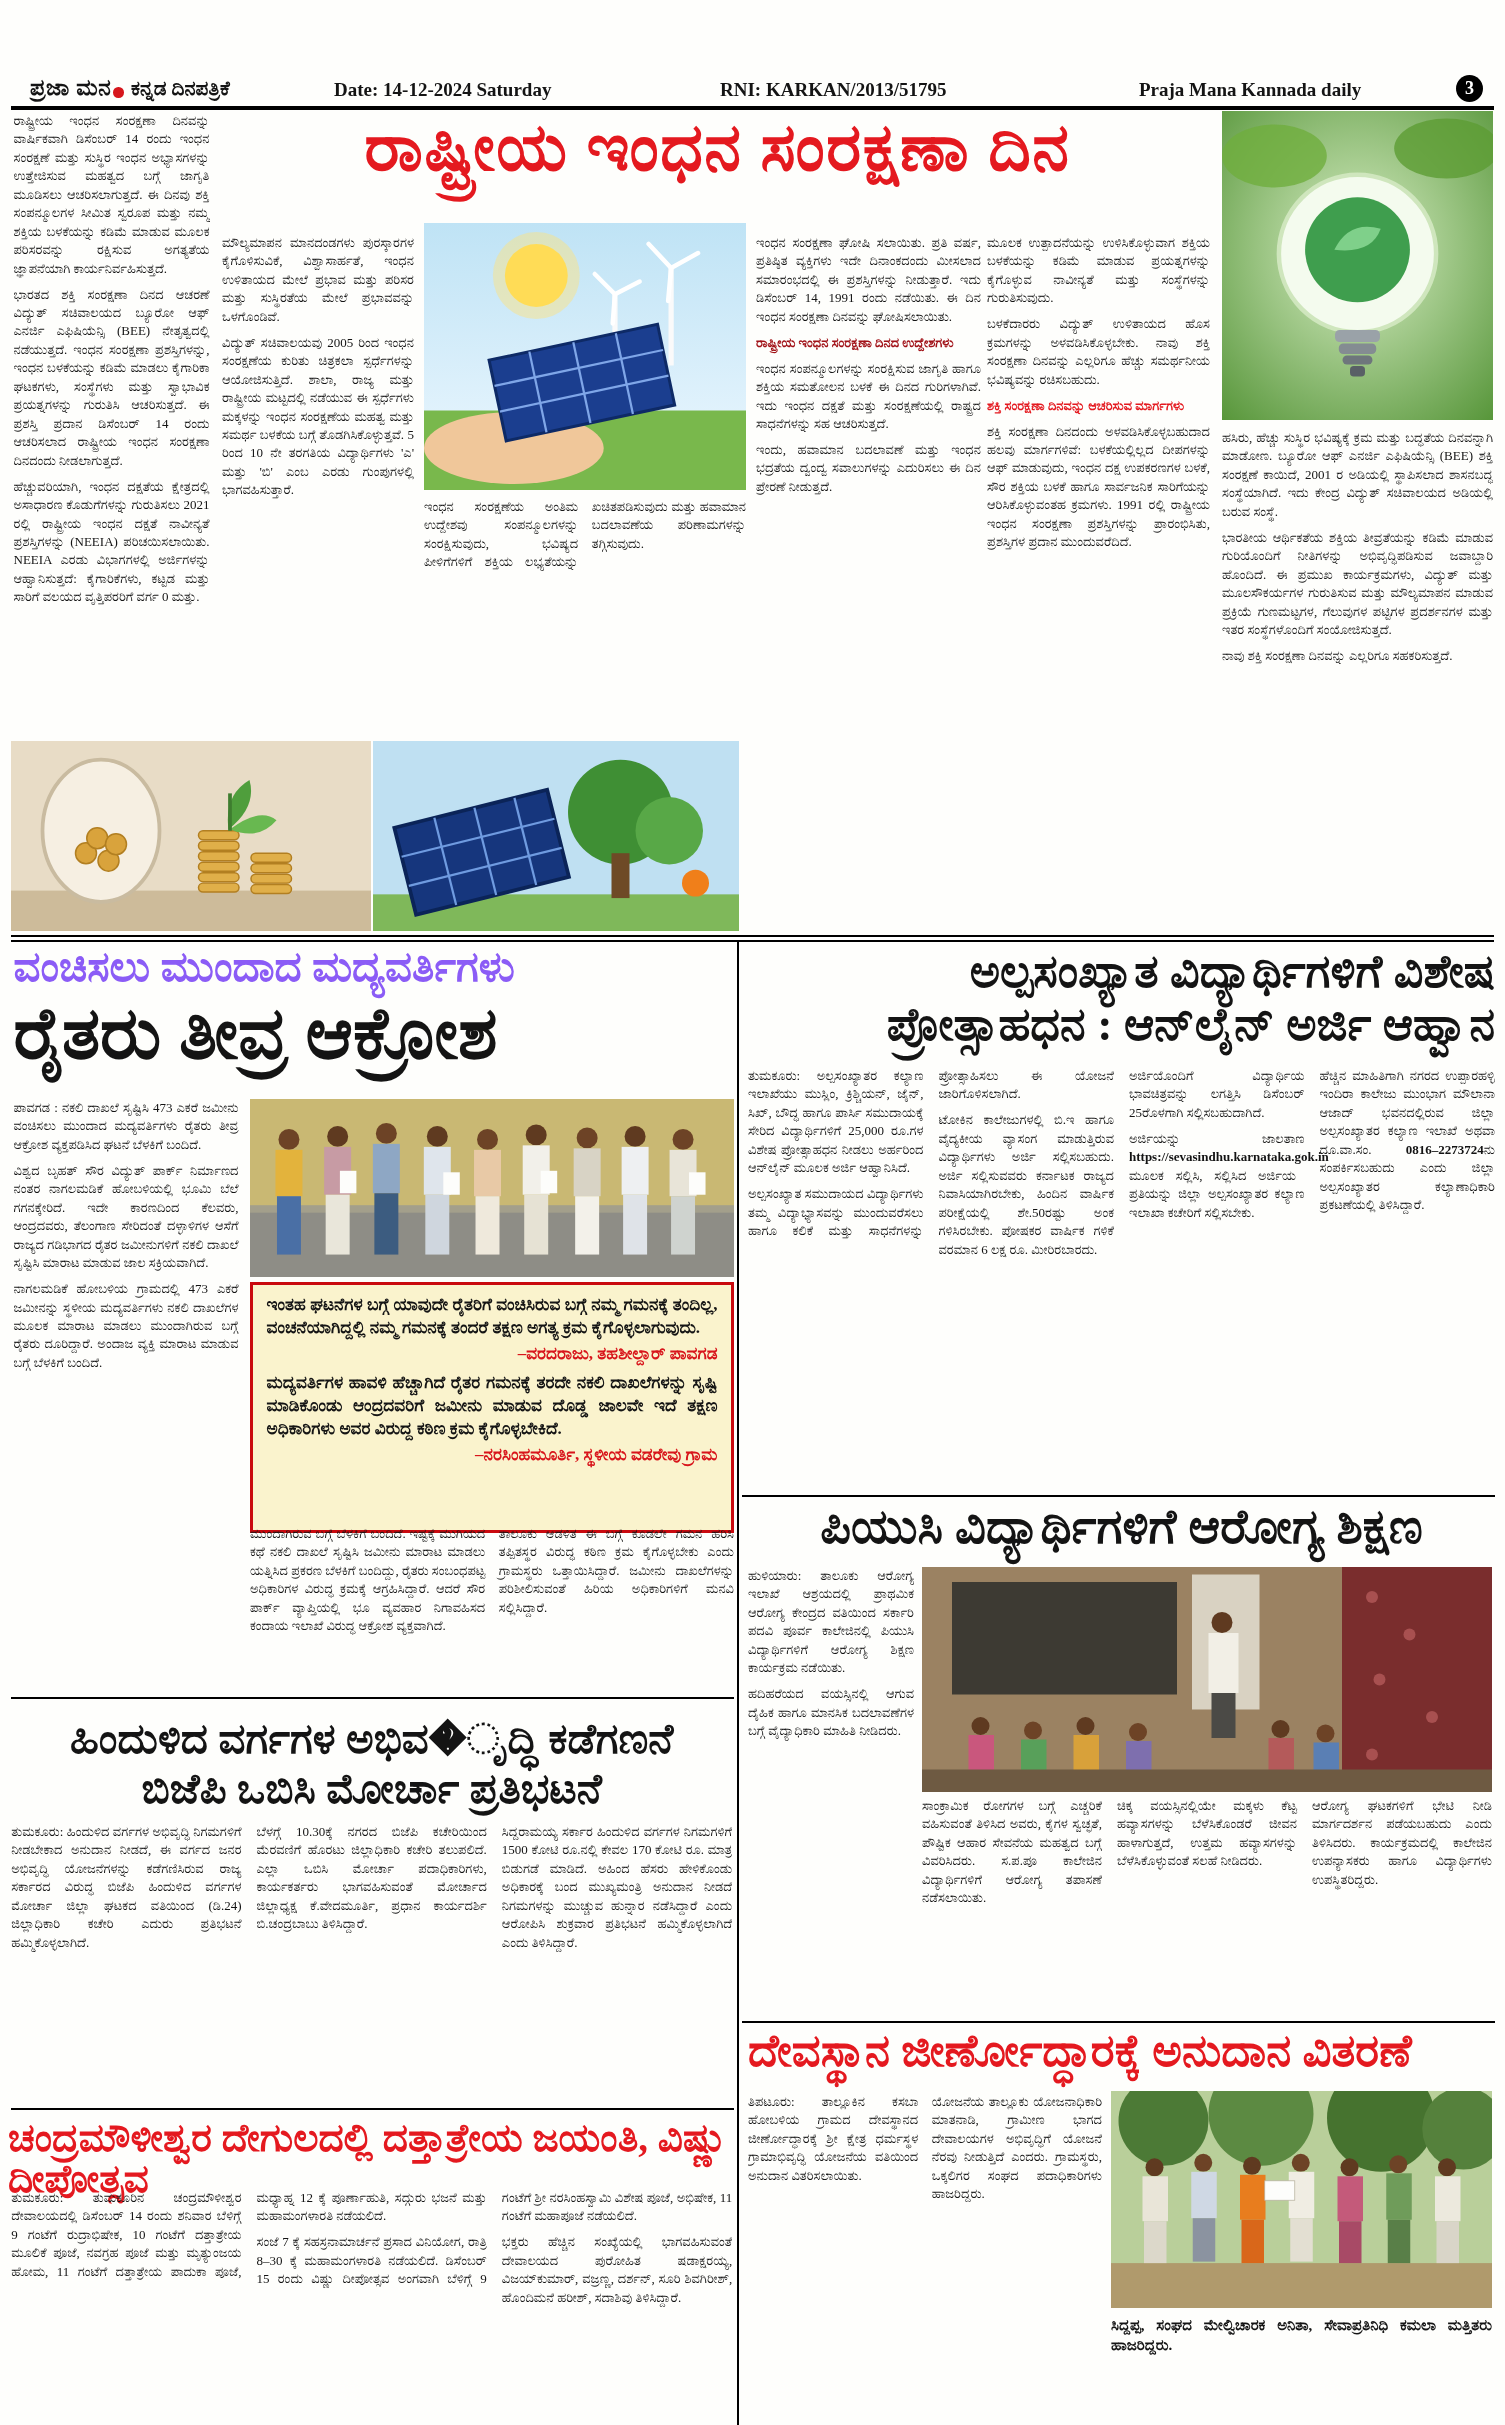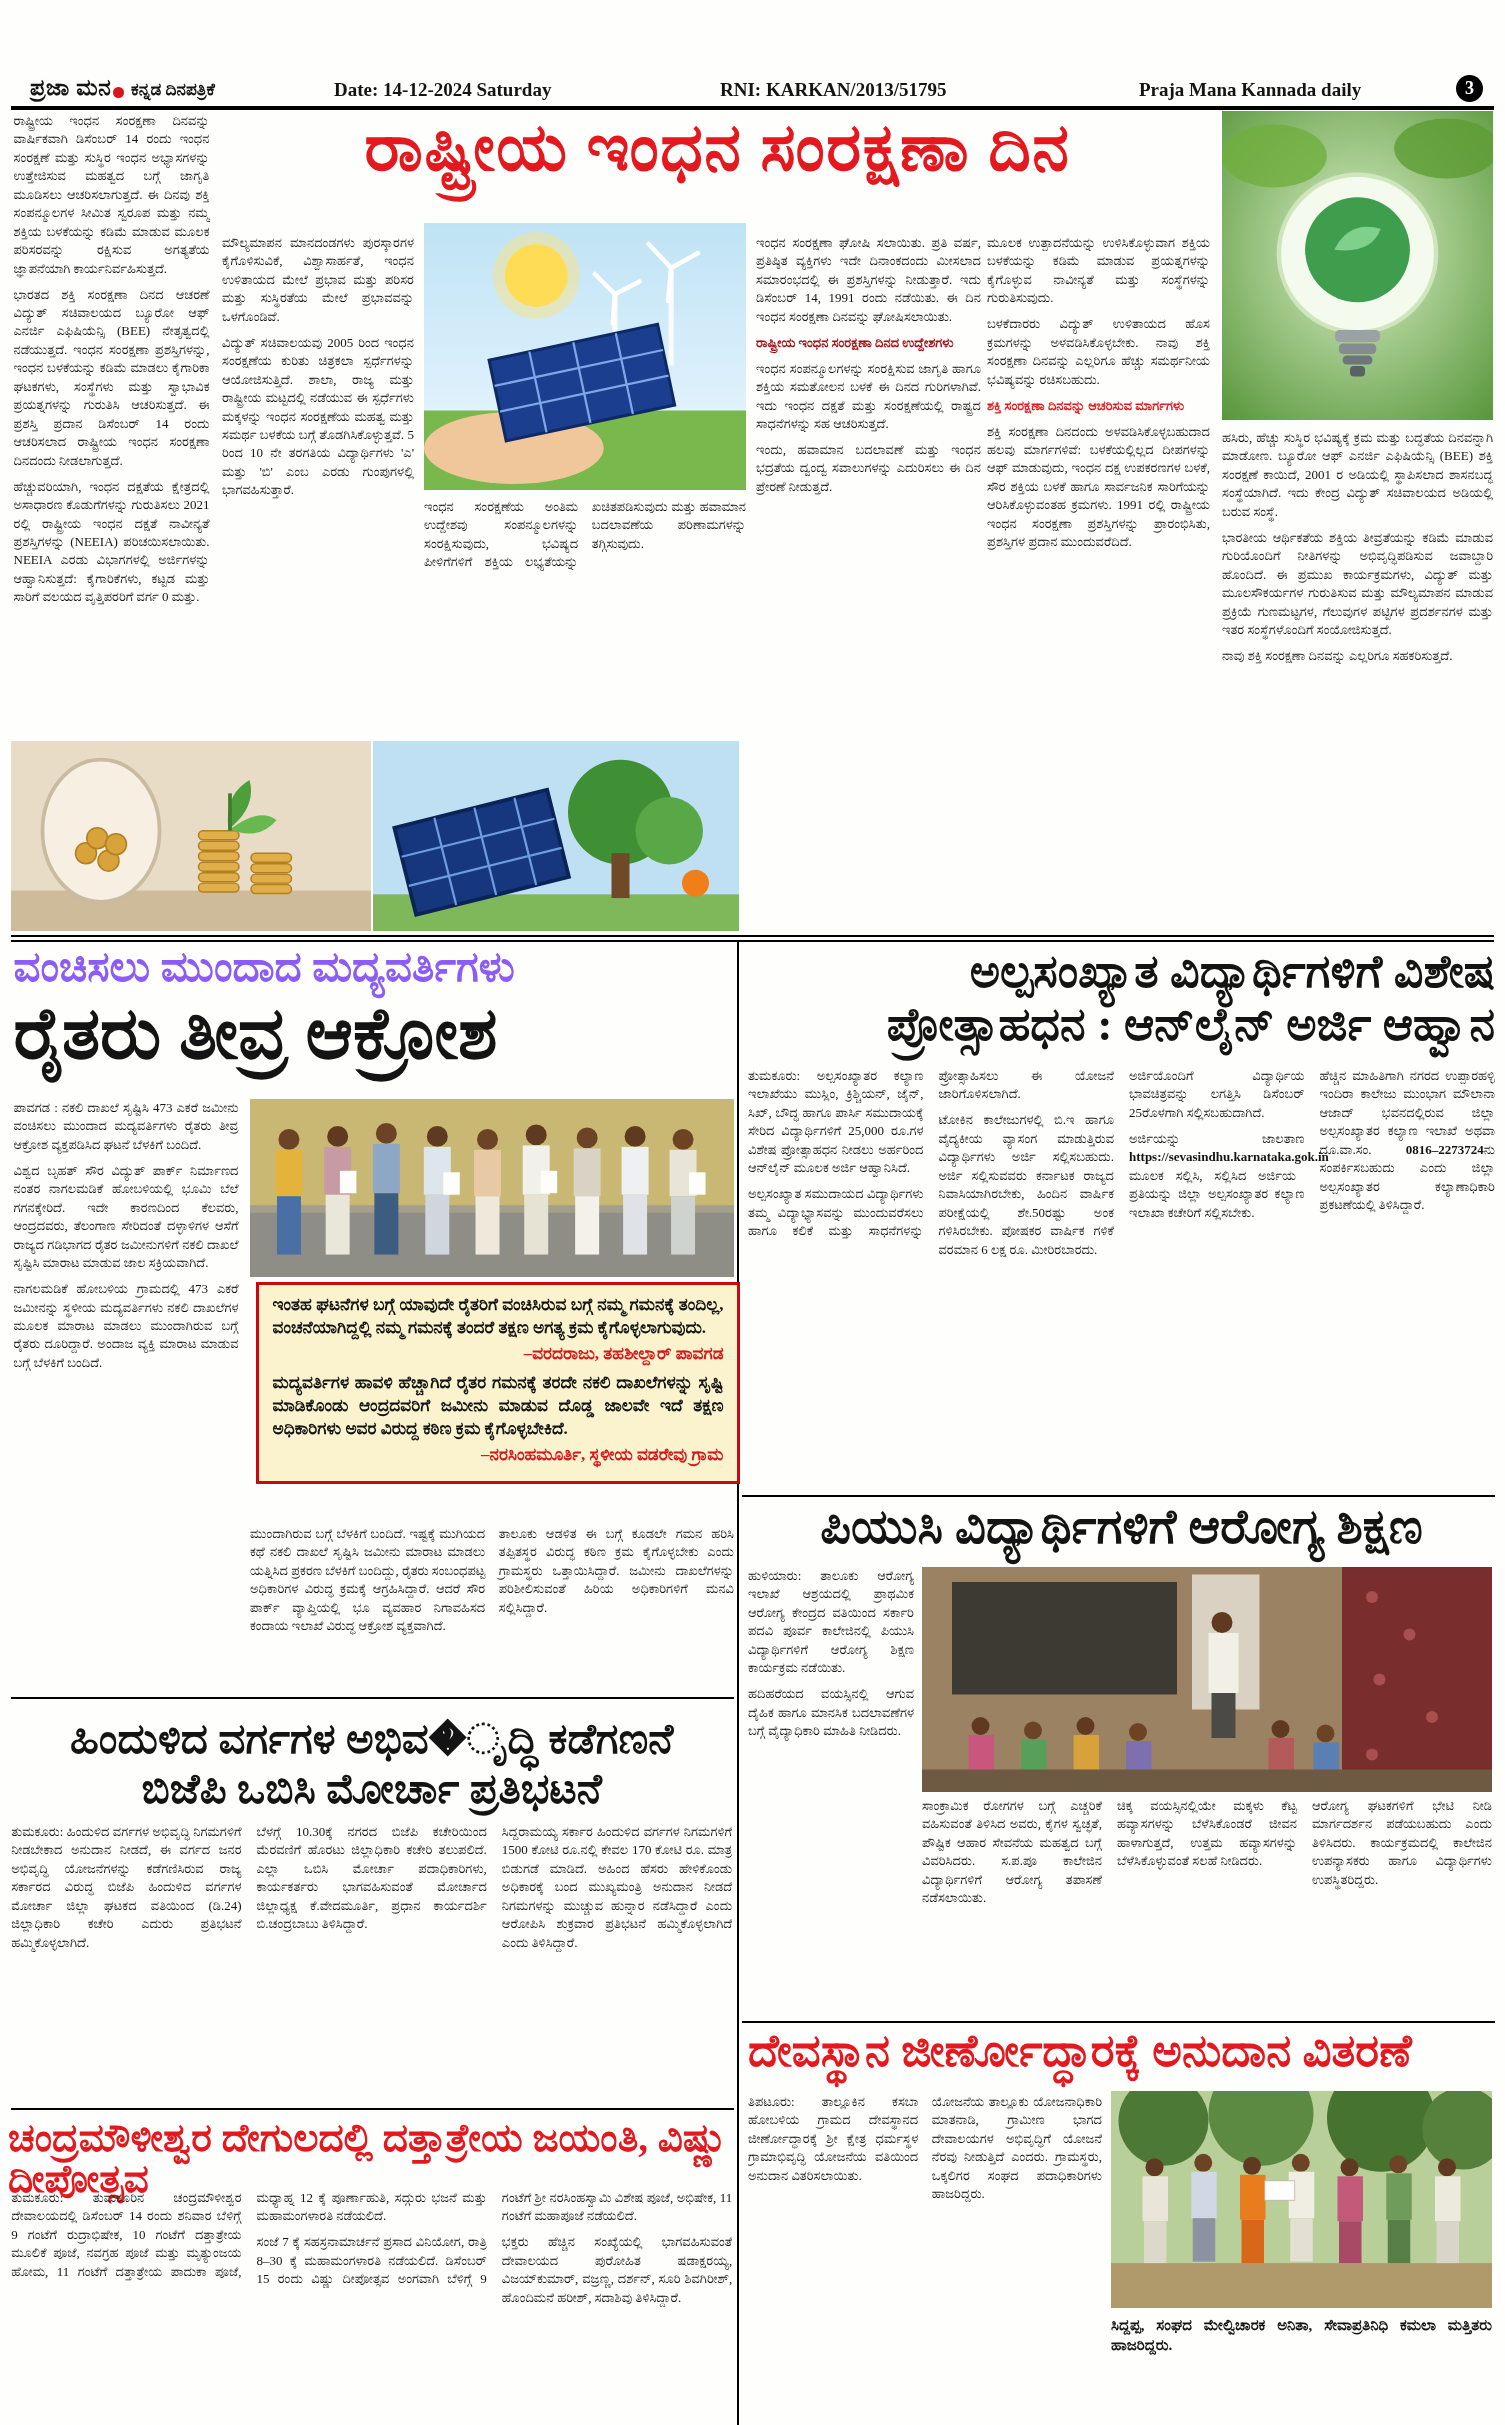--- a/index.html
+++ b/index.html
@@ -2,21 +2,21 @@
 <html style="font-size:12px"><head>
 <meta charset="utf-8">
 <style>
   html,body{margin:0;padding:0;background:#888;}
   .page{position:relative;width:1505px;height:2426px;background:#fefefc;
         font-family:"Liberation Serif",serif;color:#141414;overflow:hidden;margin:0 auto;}
   .abs{position:absolute;}
 
   
   .logo-main{font-size:22.5px;font-weight:bold;letter-spacing:0.7px;}
-  .logo-sub{font-size:17px;font-weight:bold;margin-left:6px;}
+  .logo-sub{font-size:20px;font-weight:bold;margin-left:6px;}
   .logo-emblem{display:inline-block;width:10.5px;height:10.5px;border-radius:50%;
                background:#d6161c;vertical-align:middle;margin:0 1.5px;}
   .mast-item{font-size:19px;font-weight:bold;white-space:nowrap;}
   .page-badge{width:27px;height:27px;border-radius:50%;background:#000;color:#fff;
               font-size:18px;font-weight:bold;display:flex;align-items:center;justify-content:center;}
   .rule{background:#000;}
   .double-rule{height:3px;border-top:2.2px solid #000;border-bottom:2.2px solid #000;background:#fff;}
 
   
   .hl{font-weight:bold;margin:0;line-height:1.04;}
@@ -274,21 +274,21 @@
             <rect x="6" y="90" width="32" height="78" fill="#cfd3cf"></rect>
           </g>
         <rect x="120" y="96" width="22" height="30" fill="#fdfdfb"></rect>
           <rect x="258" y="98" width="22" height="30" fill="#fdfdfb"></rect>
           <rect x="388" y="96" width="22" height="30" fill="#fdfdfb"></rect>
           <rect x="586" y="98" width="22" height="30" fill="#fdfdfb"></rect>
       </g>
     </svg>
   </div>
 
-  <div class="abs quotebox" style="left:256px;top:1282px;width:484px;height:202px;">
+  <div class="abs quotebox" style="left:250px;top:1282px;width:484px;height:251px;">
     <p class="qt">ಇಂತಹ ಘಟನೆಗಳ ಬಗ್ಗೆ ಯಾವುದೇ ರೈತರಿಗೆ ವಂಚಿಸಿರುವ ಬಗ್ಗೆ ನಮ್ಮ ಗಮನಕ್ಕೆ ತಂದಿಲ್ಲ, ವಂಚನೆಯಾಗಿದ್ದಲ್ಲಿ ನಮ್ಮ ಗಮನಕ್ಕೆ ತಂದರೆ ತಕ್ಷಣ ಅಗತ್ಯ ಕ್ರಮ ಕೈಗೊಳ್ಳಲಾಗುವುದು.</p>
     <p class="quote-attr">–ವರದರಾಜು, ತಹಶೀಲ್ದಾರ್ ಪಾವಗಡ</p>
     <p class="qt">ಮದ್ಯವರ್ತಿಗಳ ಹಾವಳಿ ಹೆಚ್ಚಾಗಿದೆ ರೈತರ ಗಮನಕ್ಕೆ ತರದೇ ನಕಲಿ ದಾಖಲೆಗಳನ್ನು ಸೃಷ್ಟಿ ಮಾಡಿಕೊಂಡು ಆಂದ್ರದವರಿಗೆ ಜಮೀನು ಮಾಡುವ ದೊಡ್ಡ ಜಾಲವೇ ಇದೆ ತಕ್ಷಣ ಅಧಿಕಾರಿಗಳು ಅವರ ವಿರುದ್ದ ಕಠಿಣ ಕ್ರಮ ಕೈಗೊಳ್ಳಬೇಕಿದೆ.</p>
     <p class="quote-attr">–ನರಸಿಂಹಮೂರ್ತಿ, ಸ್ಥಳೀಯ ವಡರೇವು ಗ್ರಾಮ</p>
   </div>
 
   <div class="abs kn clip cols2" style="left:250px;top:1525px;width:484px;height:168px;">
     <p>ಮುಂದಾಗಿರುವ ಬಗ್ಗೆ ಬೆಳಕಿಗೆ ಬಂದಿದೆ. ಇಷ್ಟಕ್ಕೆ ಮುಗಿಯದ ಕಥೆ ನಕಲಿ ದಾಖಲೆ ಸೃಷ್ಟಿಸಿ ಜಮೀನು ಮಾರಾಟ ಮಾಡಲು ಯತ್ನಿಸಿದ ಪ್ರಕರಣ ಬೆಳಕಿಗೆ ಬಂದಿದ್ದು, ರೈತರು ಸಂಬಂಧಪಟ್ಟ ಅಧಿಕಾರಿಗಳ ವಿರುದ್ಧ ಕ್ರಮಕ್ಕೆ ಆಗ್ರಹಿಸಿದ್ದಾರೆ. ಆದರೆ ಸೌರ ಪಾರ್ಕ್ ವ್ಯಾಪ್ತಿಯಲ್ಲಿ ಭೂ ವ್ಯವಹಾರ ನಿಗಾವಹಿಸದ ಕಂದಾಯ ಇಲಾಖೆ ವಿರುದ್ಧ ಆಕ್ರೋಶ ವ್ಯಕ್ತವಾಗಿದೆ.</p>
     <p>ತಾಲೂಕು ಆಡಳಿತ ಈ ಬಗ್ಗೆ ಕೂಡಲೇ ಗಮನ ಹರಿಸಿ ತಪ್ಪಿತಸ್ಥರ ವಿರುದ್ಧ ಕಠಿಣ ಕ್ರಮ ಕೈಗೊಳ್ಳಬೇಕು ಎಂದು ಗ್ರಾಮಸ್ಥರು ಒತ್ತಾಯಿಸಿದ್ದಾರೆ. ಜಮೀನು ದಾಖಲೆಗಳನ್ನು ಪರಿಶೀಲಿಸುವಂತೆ ಹಿರಿಯ ಅಧಿಕಾರಿಗಳಿಗೆ ಮನವಿ ಸಲ್ಲಿಸಿದ್ದಾರೆ.</p>
   </div>

